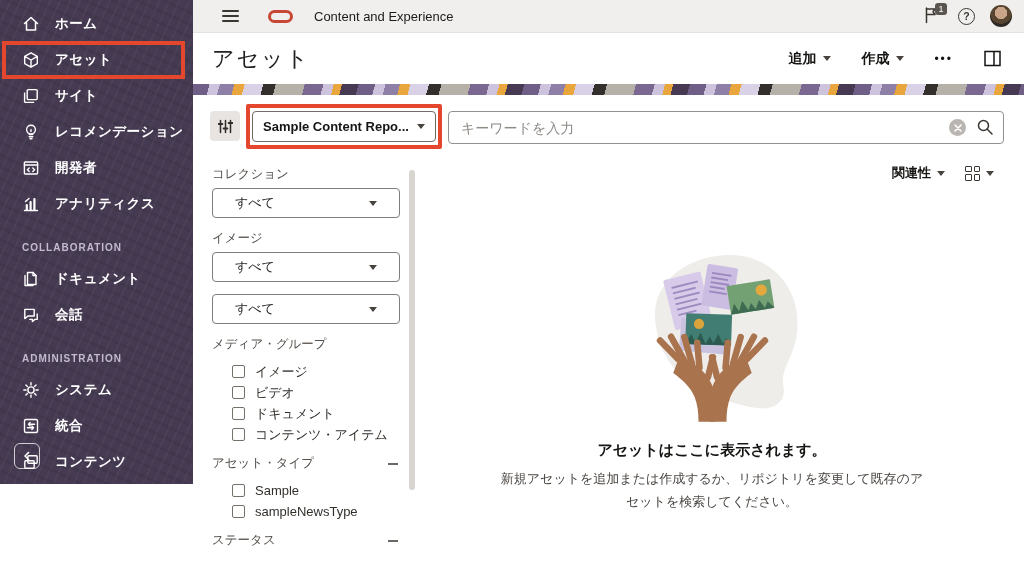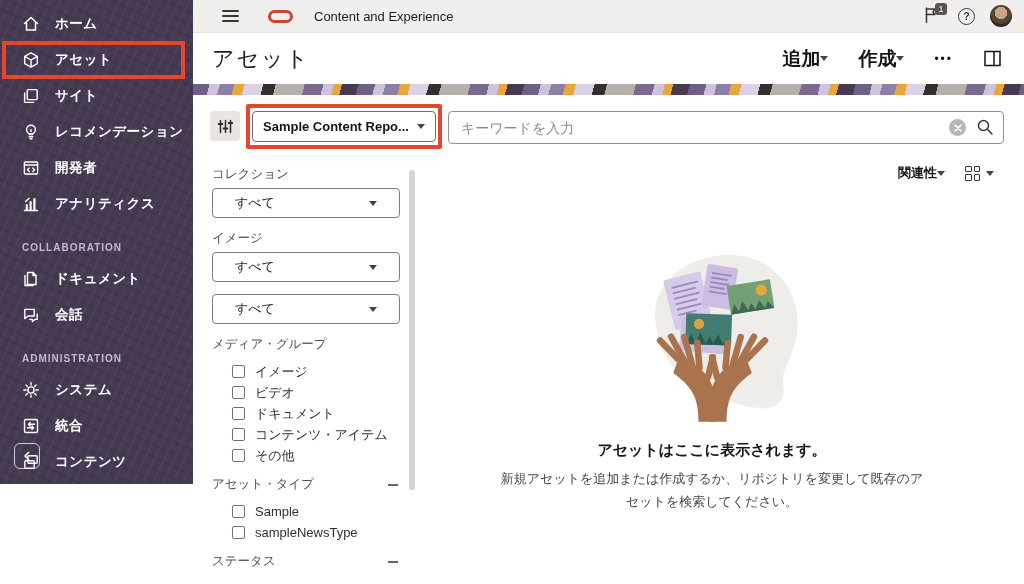--- a/index.html
+++ b/index.html
@@ -39,21 +39,21 @@
   .badge { position:absolute; top:-3px; right:-4px; min-width:12px; height:12px; background:#5b5550;
            color:#fff; font-size:9px; line-height:12px; text-align:center; border-radius:3px; padding:0 2px; }
   .help-circle { width:17px; height:17px; border:1.5px solid #3a3632; border-radius:50%;
                  font-size:10.5px; font-weight:bold; color:#3a3632; display:flex; align-items:center; justify-content:center; cursor:pointer; }
   .avatar { width:22px; height:22px; border-radius:50%; cursor:pointer;
             background: radial-gradient(circle at 50% 36%, #c9a488 0 34%, #57452f 35% 60%, #2e2925 61%); }
 
   .titlebar { height:51px; display:flex; align-items:center; padding:0 22px 0 19px; }
   .page-title { font-family:"Liberation Serif", serif; font-weight:400; font-size:22px; color:#21201e; letter-spacing:2px; }
   .title-actions { margin-left:auto; display:flex; align-items:center; gap:30px; }
-  .action-btn { display:flex; align-items:center; font-size:19px; color:#161513; cursor:pointer; font-weight:bold; }
+  .action-btn { display:flex; align-items:center; gap:7px; font-size:14px; color:#161513; cursor:pointer; font-weight:bold; }
   .caret { width:0; height:0; border-left:4px solid transparent; border-right:4px solid transparent;
            border-top:5px solid #47433e; }
   .more-btn { font-size:12px; letter-spacing:2px; color:#161513; cursor:pointer; }
 
   .banner { height:11px;
     background: repeating-linear-gradient(105deg,
       #6f5f87 0 16px, #cdc3dc 16px 26px, #8d7fa5 26px 40px, #e9a63d 40px 50px,
       #d9d2e6 50px 68px, #332f2c 68px 80px, #b5b1a9 80px 108px, #7a6890 108px 126px,
       #cdc3dc 126px 136px, #e9a63d 136px 144px, #453a51 144px 160px); }
 
@@ -88,21 +88,21 @@
   .group-head { font-size:12.5px; color:#55504b; margin:10px 0 8px; display:flex; align-items:center; }
   .collapse-minus { margin-left:auto; margin-right:2px; width:10px; height:2px; background:#6b6archived762;
                     background:#6b6762; cursor:pointer; }
   .chk-row { display:flex; align-items:center; gap:10px; padding-left:20px; height:21px; cursor:pointer; }
   .chk { width:13px; height:13px; border:1.5px solid #757069; border-radius:2px; background:#fff; flex:0 0 13px; }
   .chk-label { font-size:13px; color:#332f2b; }
 
   
   .results { flex:1; display:flex; flex-direction:column; align-items:center; }
   .sort-row { align-self:flex-end; display:flex; align-items:center; gap:20px; padding:10px 30px 0 0; }
-  .sort-btn { display:flex; align-items:center; font-size:13px; font-weight:bold; color:#161513; cursor:pointer; }
+  .sort-btn { display:flex; align-items:center; gap:6px; font-size:13px; font-weight:bold; color:#161513; cursor:pointer; }
   .view-btn { display:flex; align-items:center; gap:6px; cursor:pointer; }
   .grid-glyph { width:15px; height:15px; display:grid; grid-template-columns:1fr 1fr; gap:2px; }
   .grid-glyph i { border:1.5px solid #3a3632; border-radius:1px; }
 
   .empty-state { display:flex; flex-direction:column; align-items:center; margin-top:56px; }
   .empty-title { font-size:15px; font-weight:bold; color:#161513; margin-top:18px; }
   .empty-desc { font-size:13px; color:#4a4541; line-height:1.75; max-width:425px; text-align:center; margin-top:8px; }
 
   svg.icon { display:block; }
 </style>
@@ -349,24 +349,20 @@
           <span class="chk"></span>
           <span class="chk-label">ビデオ</span>
         </div>
         <div class="chk-row">
           <span class="chk"></span>
           <span class="chk-label">ドキュメント</span>
         </div>
         <div class="chk-row">
           <span class="chk"></span>
           <span class="chk-label">コンテンツ・アイテム</span>
-        </div>
-        <div class="chk-row">
-          <span class="chk"></span>
-          <span class="chk-label">その他</span>
         </div>
 
         <div class="group-head">
           <span>アセット・タイプ</span>
           <span class="collapse-minus"></span>
         </div>
         <div class="chk-row">
           <span class="chk"></span>
           <span class="chk-label">Sample</span>
         </div>

